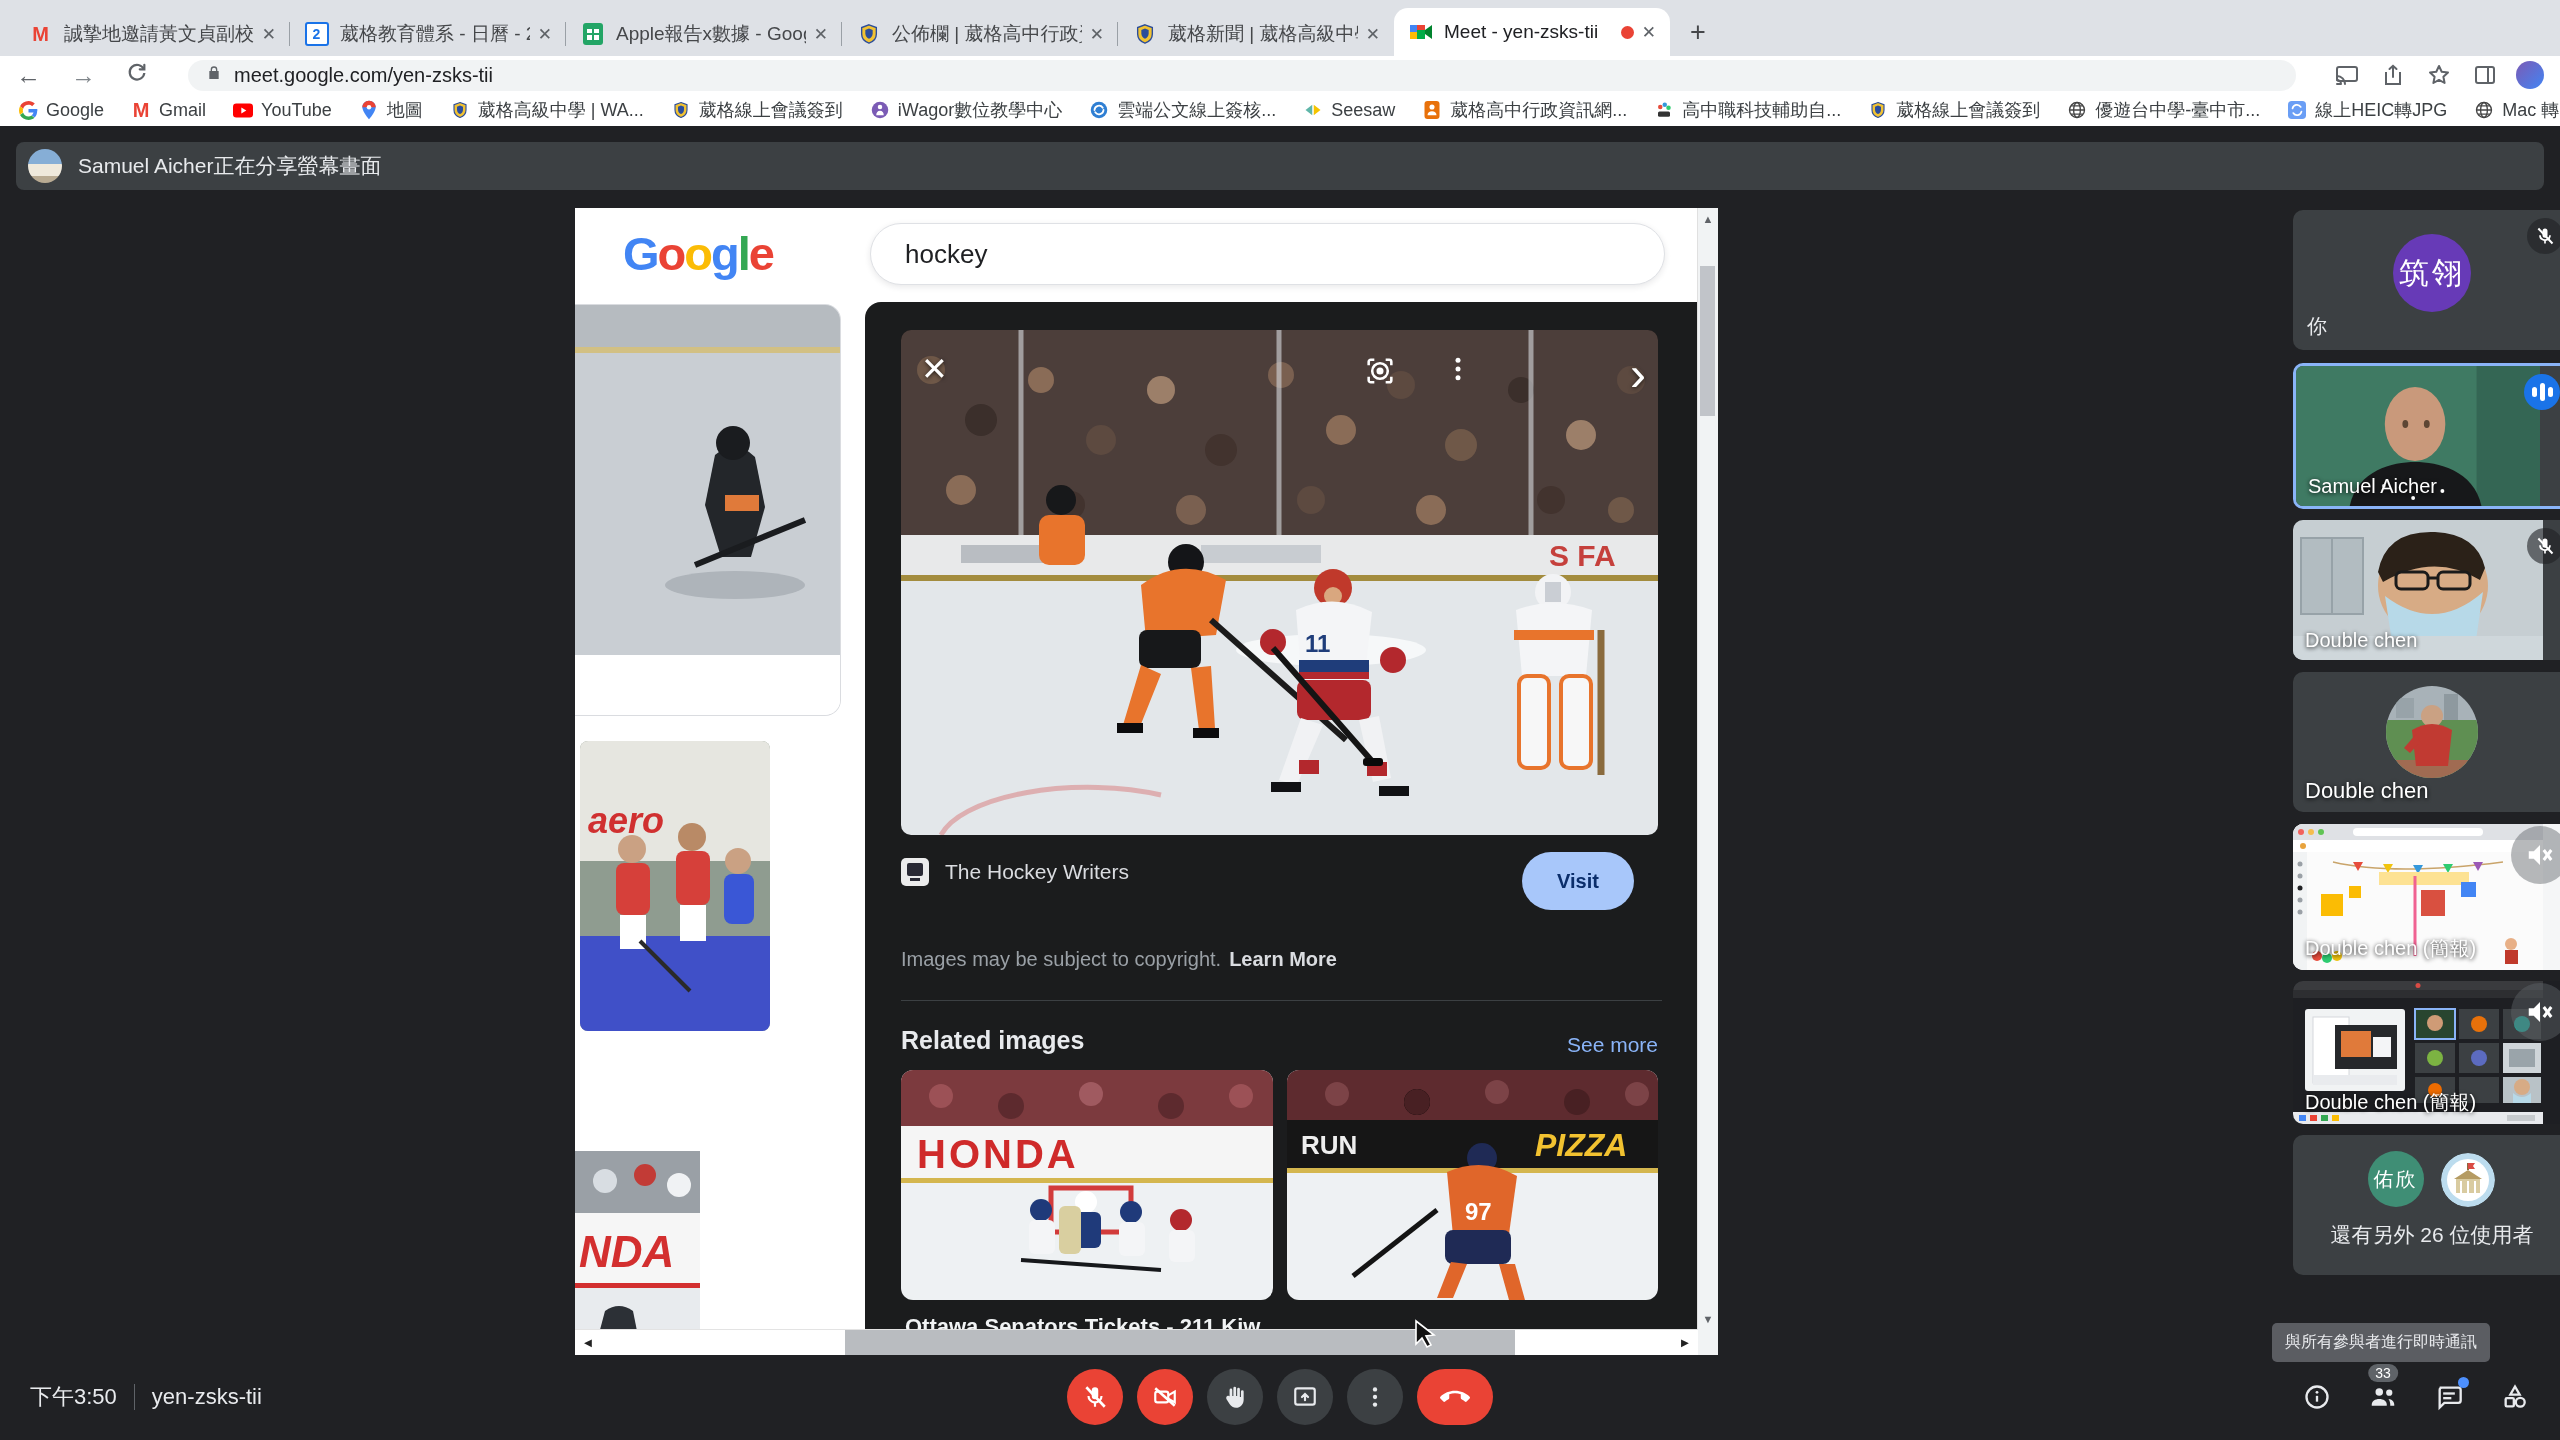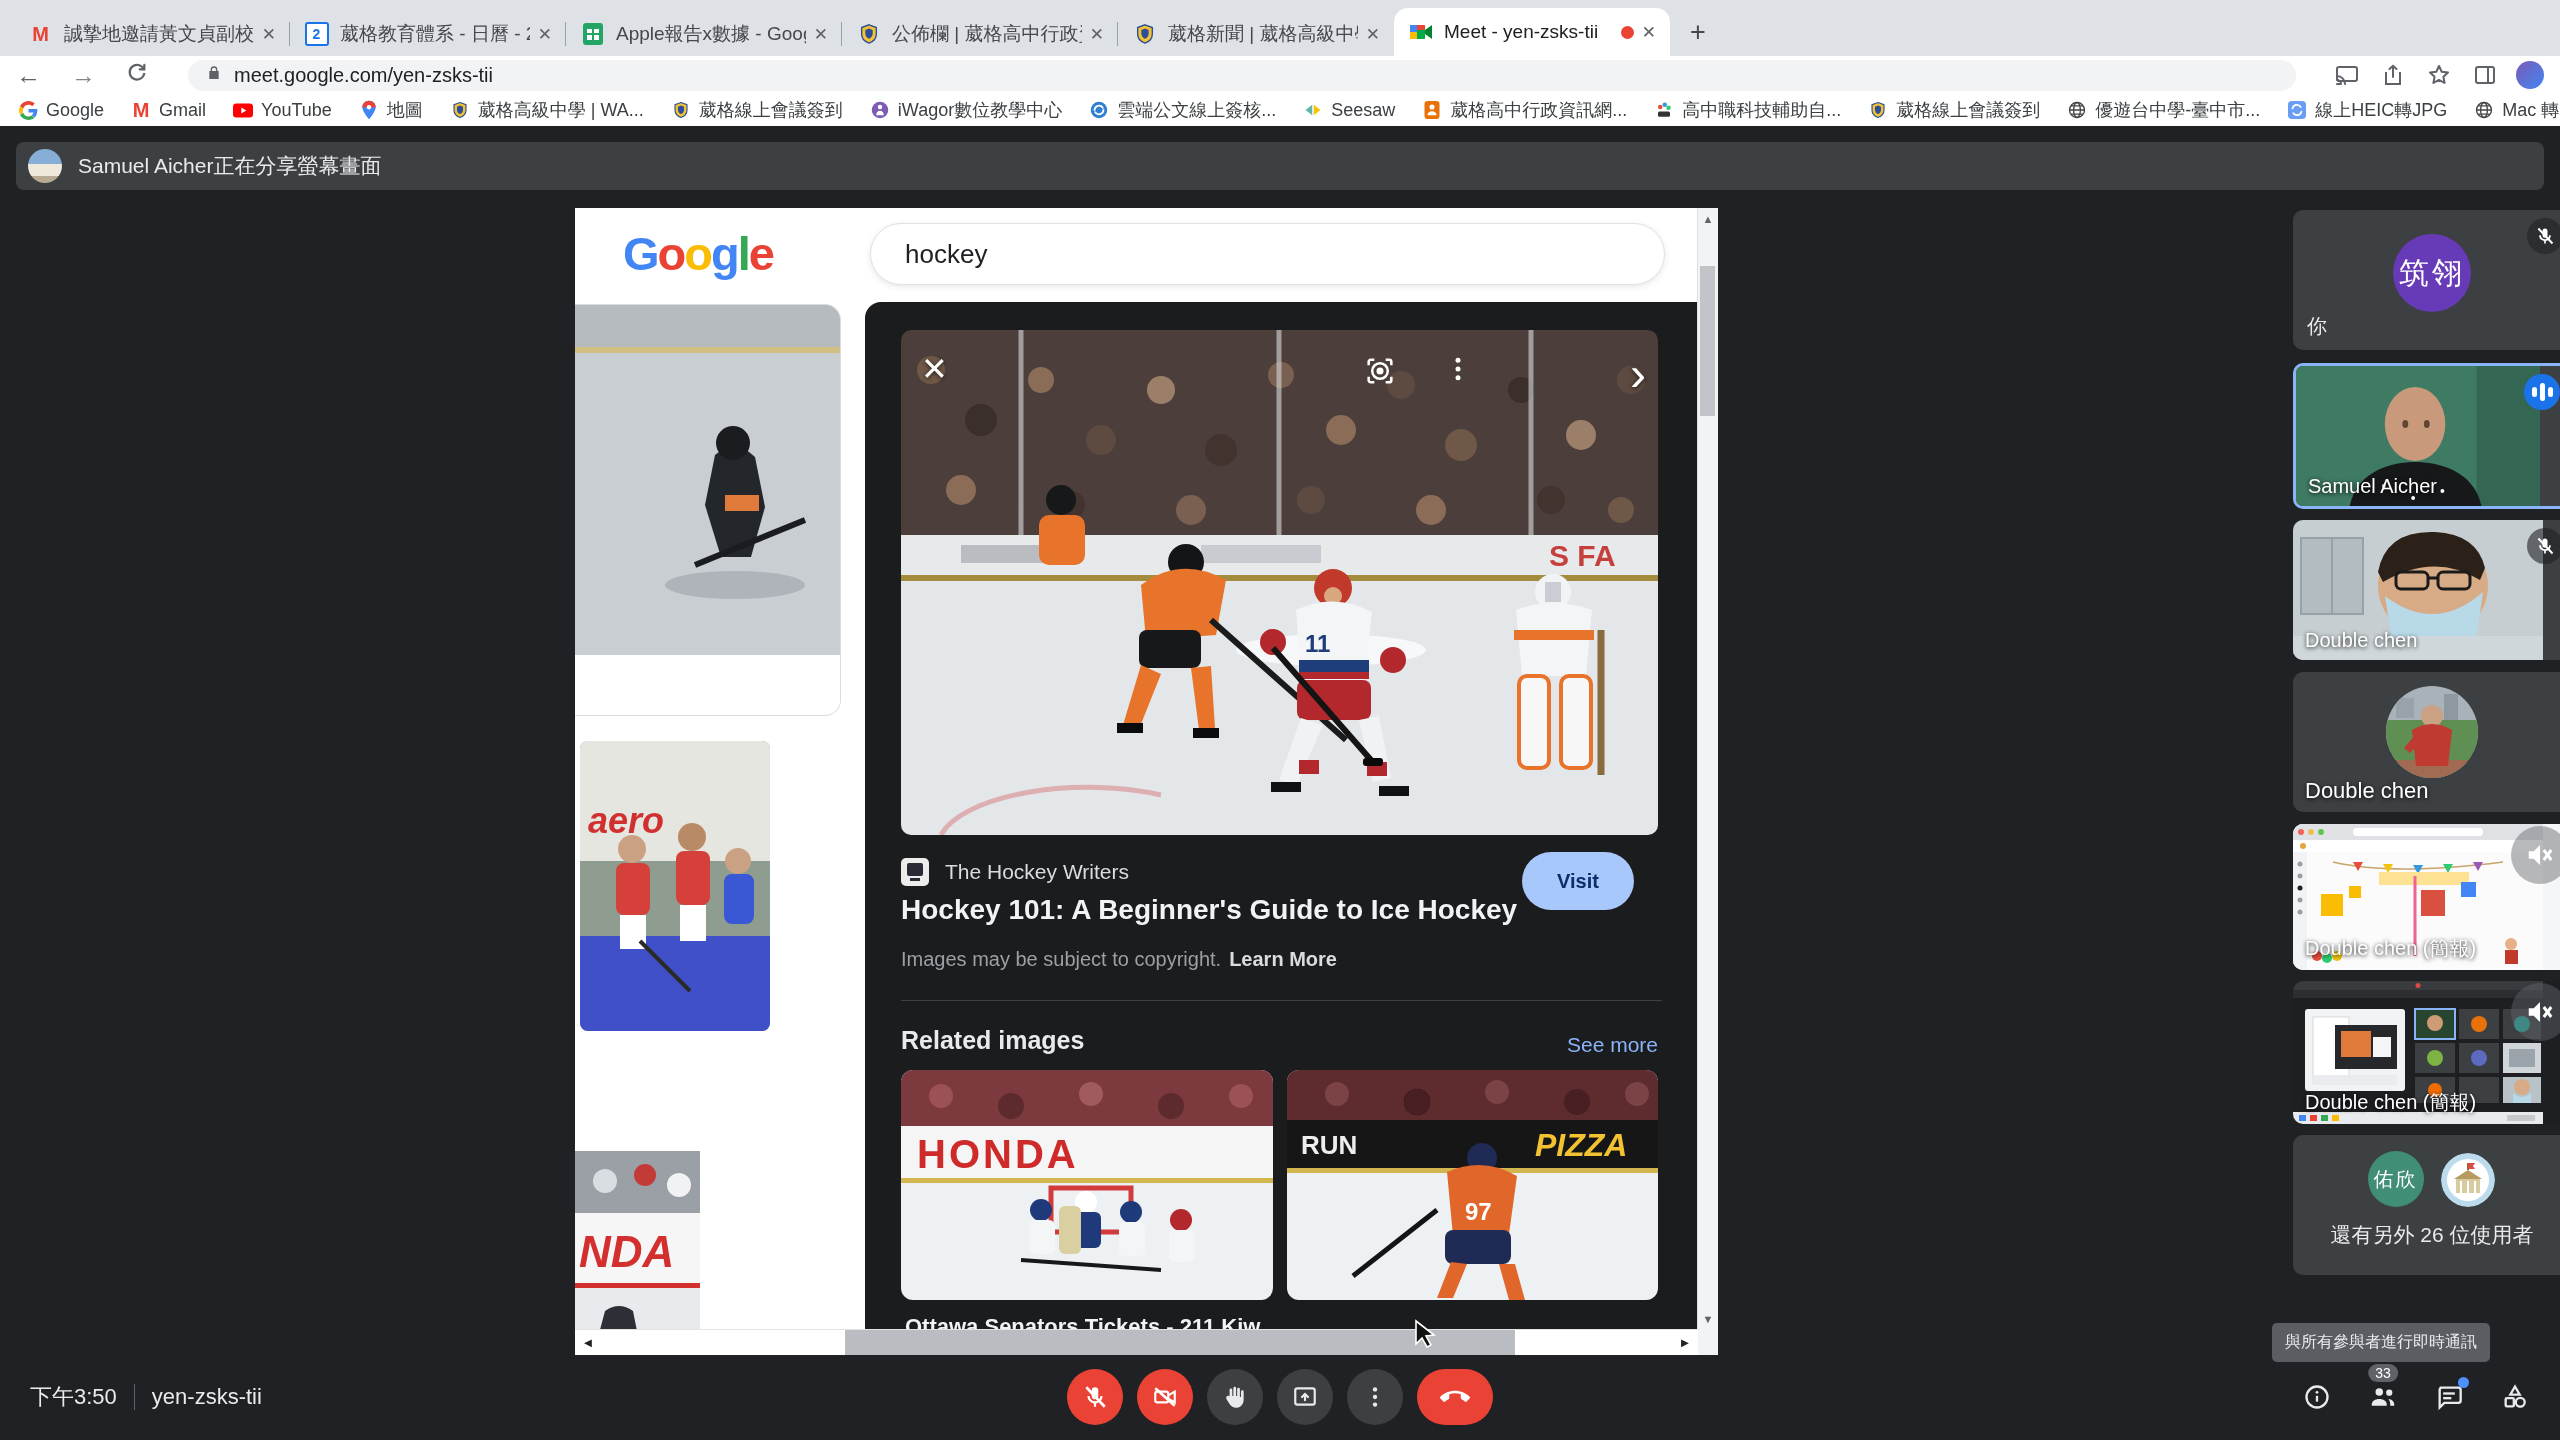--- a/index.html
+++ b/index.html
@@ -514,21 +514,20 @@
                 <circle cx="12" cy="5" r="2"></circle>
                 <circle cx="12" cy="12" r="2"></circle>
                 <circle cx="12" cy="19" r="2"></circle>
               </svg></span>
           <span class="p-next">›</span>
         </div>
         <div class="p-pub">
           <span class="pub-ic"></span>
           <span>The Hockey Writers</span>
         </div>
-        <div class="p-title">Hockey 101: A Beginner's Guide to Ice Hockey</div>
         <div class="p-visit">Visit</div>
         <div class="p-copy"><span>Images may be subject to copyright.</span><b>Learn More</b></div>
         <div class="p-div"></div>
         <div class="p-rel">Related images</div>
         <div class="p-see">See more</div>
         <div class="p-th p-th1">
           <svg width="372" height="230" viewBox="0 0 372 230" preserveAspectRatio="none">
             <rect width="372" height="230" fill="#eef1f3"></rect>
             <rect width="372" height="56" fill="#7c3a3e"></rect>
             <circle cx="40" cy="26" r="12" fill="#9c5156"></circle>

